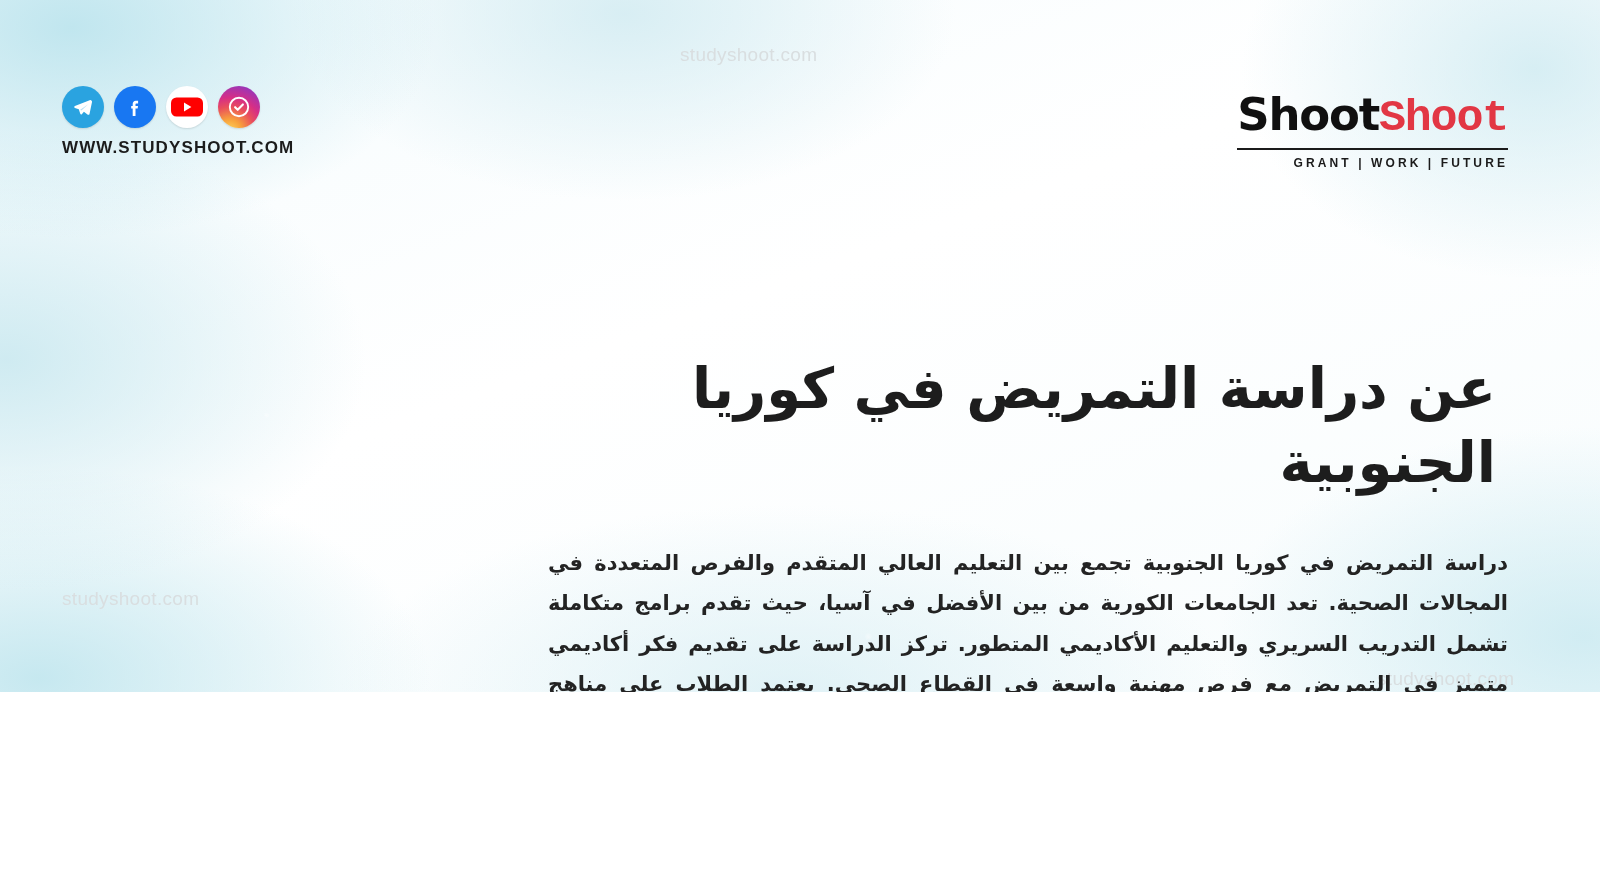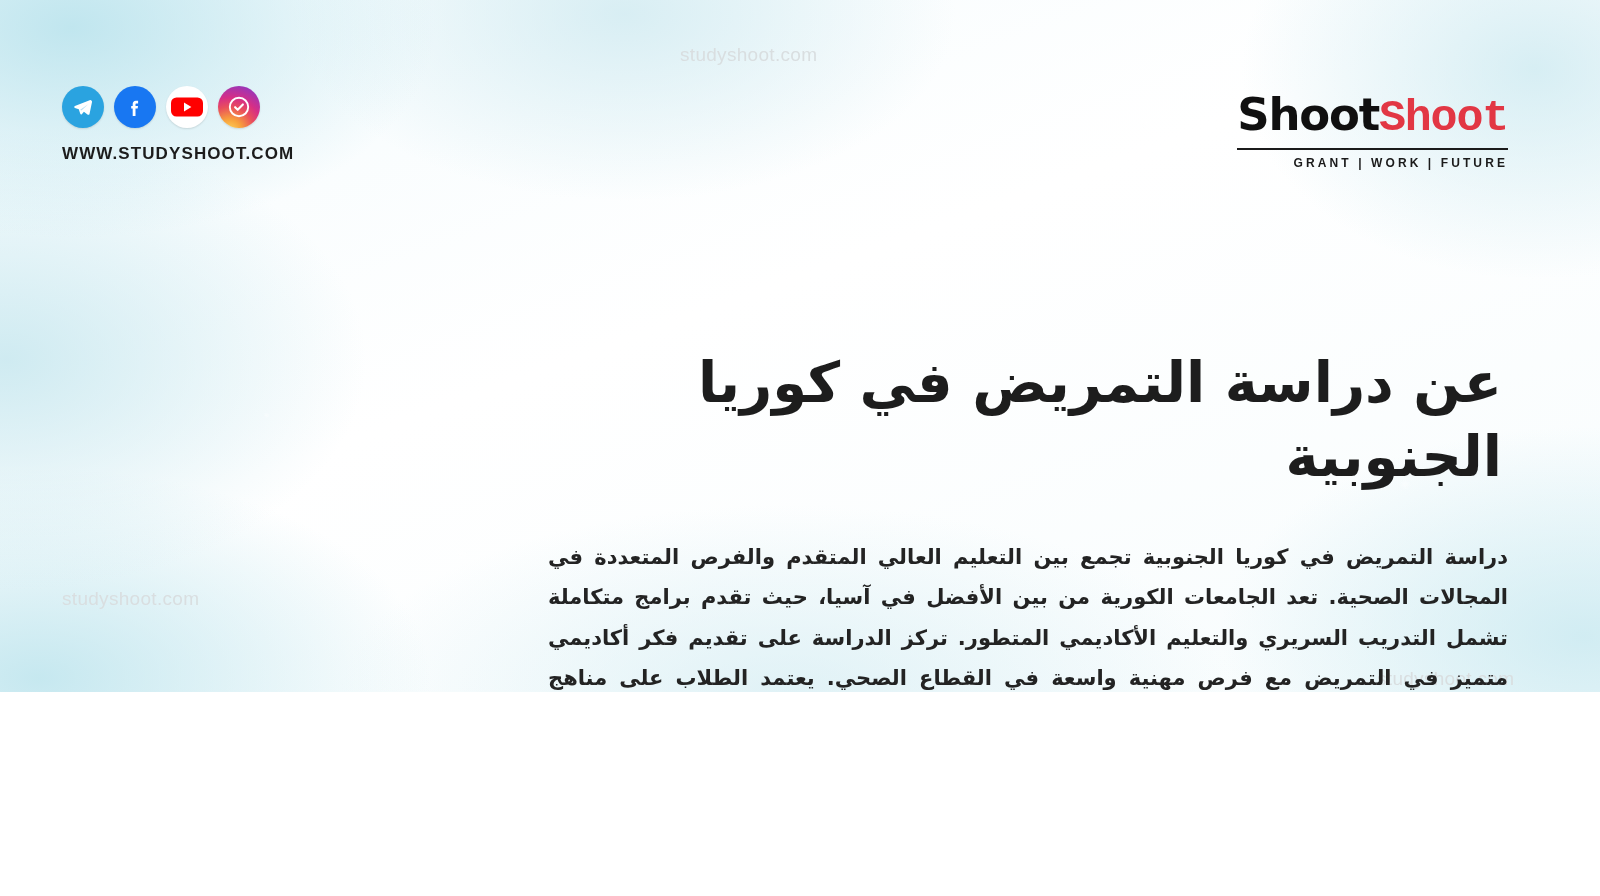--- a/index.html
+++ b/index.html
@@ -85,21 +85,21 @@
   }
   .ic-telegram { background: #2aa3e0; }
   .ic-facebook { background: #1877f2; }
   .ic-youtube  { background: #ffffff; }
   .ic-instagram{
     background: radial-gradient(circle at 28% 108%, #fdd85d 0%, #f8a13c 22%, #e94f5c 45%, #d62e86 62%, #9b36b7 86%);
   }
   .social-icon svg { display: block; }
 
   .site-url {
-    margin-top: 16px;
+    margin-top: 10px;
     font-family: "Liberation Sans", sans-serif;
     font-size: 17px;
     font-weight: bold;
     letter-spacing: 1.1px;
     color: #1c1c1c;
     direction: ltr;
   }
 
   
   .brand {
@@ -141,21 +141,21 @@
     width: 960px;
     text-align: right;
     direction: rtl;
   }
   .title {
     font-family: "DejaVu Sans", sans-serif;
     font-weight: bold;
     font-size: 56px;
     line-height: 1.33;
     color: #1d1d1d;
-    margin: 6px;
+    margin: 12px;
     letter-spacing: 0px;
   }
   .body-text {
     margin: 42px 0 0 0;
     font-family: "DejaVu Sans", sans-serif;
     font-weight: bold;
     font-size: 21px;
     line-height: 1.92;
     color: #232323;
     text-align: justify;

